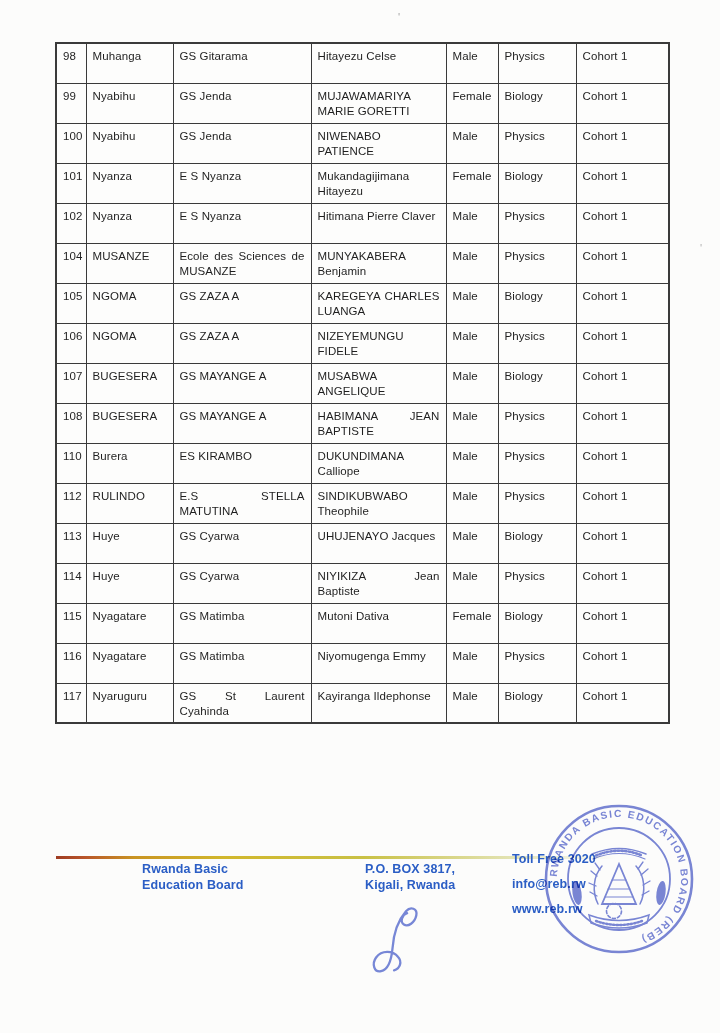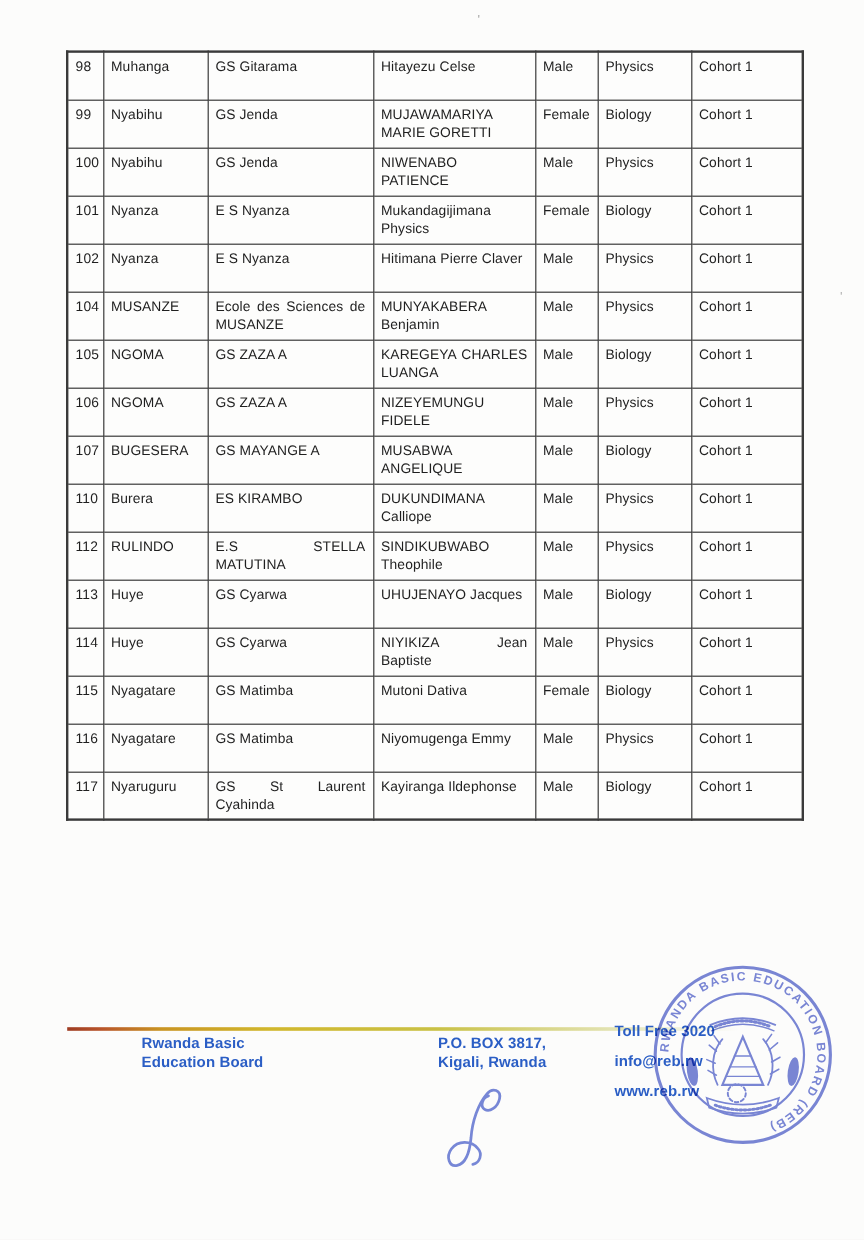--- a/index.html
+++ b/index.html
@@ -52,21 +52,21 @@
   }
   
   .footer-block{
     position:absolute;
     color:var(--footer-blue);
     font-weight:bold;
     font-size:12.5px;
     line-height:16px;
     letter-spacing:.1px;
   }
-  .f-org{left:118px;top:861px;}
+  .f-org{left:142px;top:861px;}
   .f-addr{left:325px;top:861px;margin-left:40px;}
   .f-contact{left:512px;top:851px;}
   .f-contact .fc-line{margin-bottom:9px;}
   
   .signature{
     position:absolute;left:366px;top:906px;width:62px;height:70px;
     transform:rotate(-4deg);
   }
   .stamp{
     position:absolute;left:540px;top:800px;width:158px;height:158px;
@@ -128,21 +128,21 @@
           <td class="col-school">GS Jenda</td>
           <td class="col-name">NIWENABO PATIENCE</td>
           <td class="col-gender">Male</td>
           <td class="col-subject">Physics</td>
           <td class="col-cohort">Cohort 1</td>
         </tr>
         <tr>
           <td class="col-no">101</td>
           <td class="col-district">Nyanza</td>
           <td class="col-school">E S Nyanza</td>
-          <td class="col-name">Mukandagijimana Physics</td>
+          <td class="col-name">Mukandagijimana Hitayezu</td>
           <td class="col-gender">Female</td>
           <td class="col-subject">Biology</td>
           <td class="col-cohort">Cohort 1</td>
         </tr>
         <tr>
           <td class="col-no">102</td>
           <td class="col-district">Nyanza</td>
           <td class="col-school">E S Nyanza</td>
           <td class="col-name">Hitimana Pierre Claver</td>
           <td class="col-gender">Male</td>
@@ -176,20 +176,29 @@
           <td class="col-subject">Physics</td>
           <td class="col-cohort">Cohort 1</td>
         </tr>
         <tr>
           <td class="col-no">107</td>
           <td class="col-district">BUGESERA</td>
           <td class="col-school">GS MAYANGE A</td>
           <td class="col-name">MUSABWA ANGELIQUE</td>
           <td class="col-gender">Male</td>
           <td class="col-subject">Biology</td>
+          <td class="col-cohort">Cohort 1</td>
+        </tr>
+        <tr>
+          <td class="col-no">108</td>
+          <td class="col-district">BUGESERA</td>
+          <td class="col-school">GS MAYANGE A</td>
+          <td class="col-name">HABIMANA JEAN BAPTISTE</td>
+          <td class="col-gender">Male</td>
+          <td class="col-subject">Physics</td>
           <td class="col-cohort">Cohort 1</td>
         </tr>
         <tr>
           <td class="col-no">110</td>
           <td class="col-district">Burera</td>
           <td class="col-school">ES KIRAMBO</td>
           <td class="col-name">DUKUNDIMANA Calliope</td>
           <td class="col-gender">Male</td>
           <td class="col-subject">Physics</td>
           <td class="col-cohort">Cohort 1</td>

